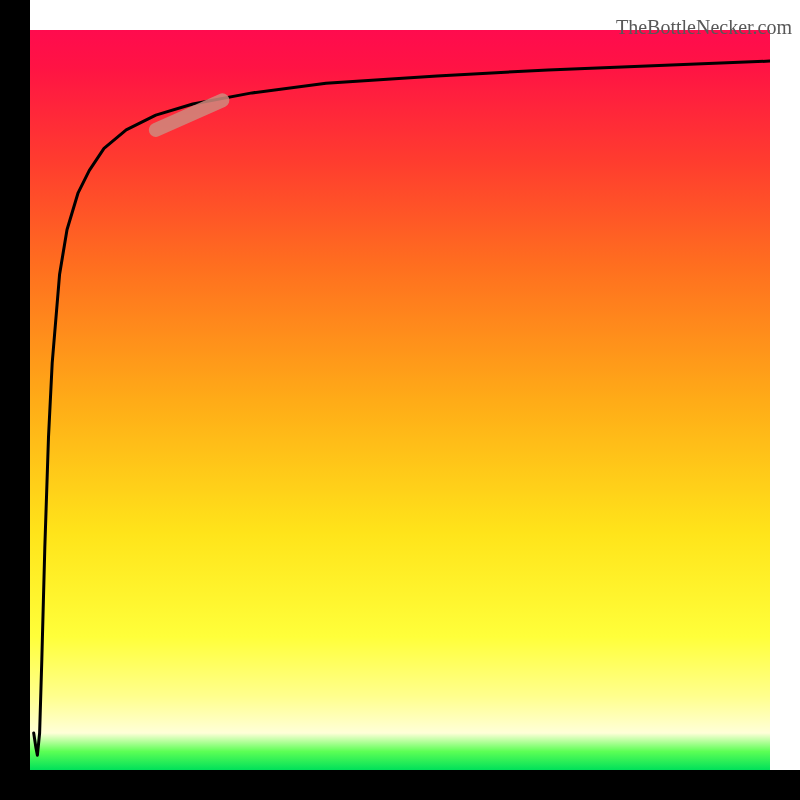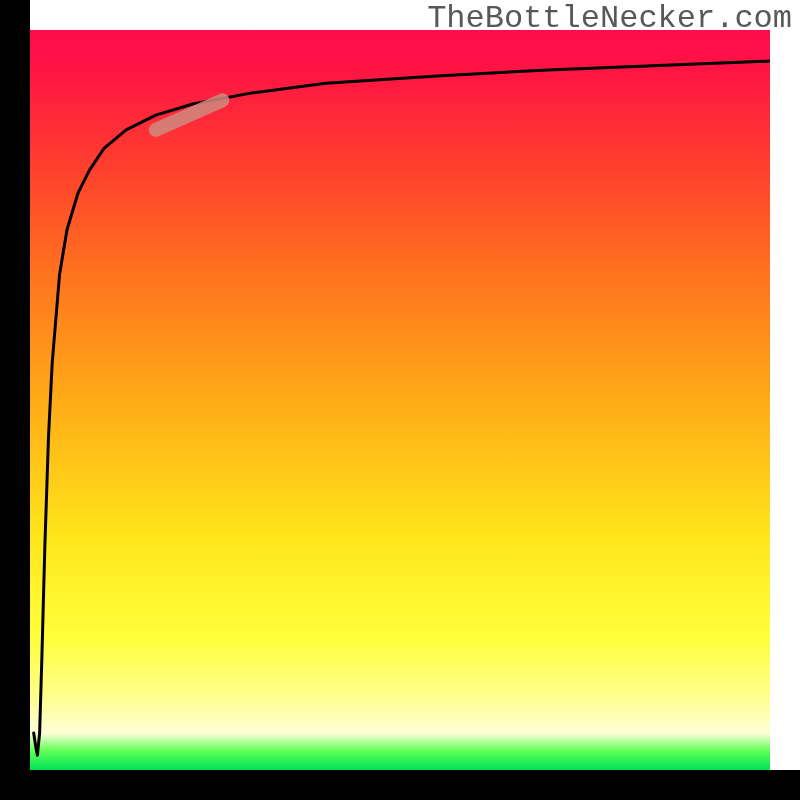--- a/index.html
+++ b/index.html
@@ -36,24 +36,24 @@
     background: #000;
   }
   .border-bottom {
     position: absolute;
     left: 0; bottom: 0;
     width: 800px; height: 30px;
     background: #000;
   }
   .watermark {
     position: absolute;
-    top: 0;
+    top: 16px;
     right: 8px;
-    font-family: Liberation Mono, monospace;
-    font-size: 32px;
+    font-family: Liberation Serif, serif;
+    font-size: 20px;
     font-weight: 500;
     color: #585858;
     letter-spacing: 0px;
     z-index: 20;
   }
   .curve-svg {
     position: absolute;
     left: 30px;
     top: 30px;
     width: 740px;

